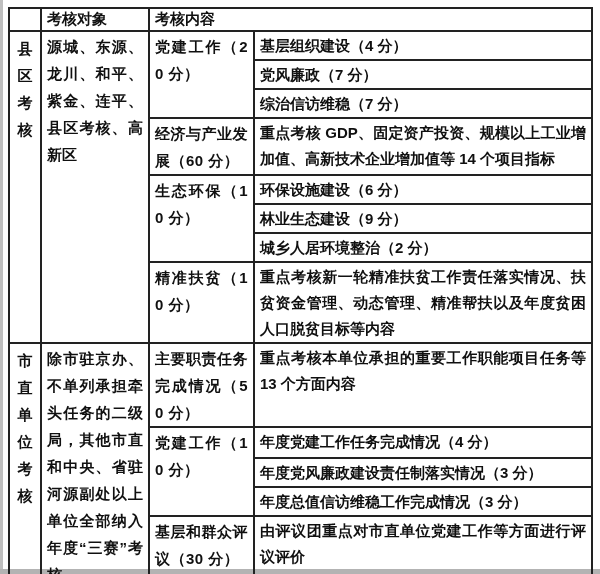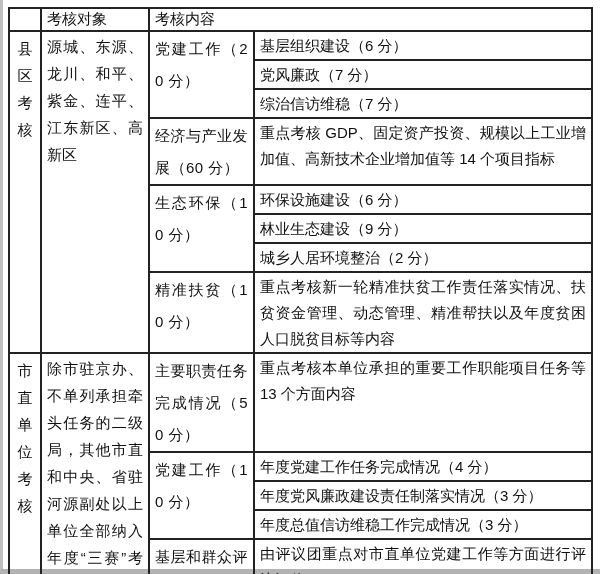--- a/index.html
+++ b/index.html
@@ -14,38 +14,38 @@
   .edge-bottom { position:absolute; left:0; top:569px; width:600px; height:5px; background:#b3b3b3; }
 
   table.assessment {
     position:absolute; left:8px; top:7px;
     width:583px;
     border-collapse:collapse;
     table-layout:fixed;
   }
   td {
     border:2px solid #222222;
-    font-weight:400;
+    font-weight:700;
     font-size:15px;
     color:#101010;
     vertical-align:top;
     padding:1px 5px 0 5px;
     line-height:26px;
     word-break:break-all;
     overflow:hidden;
     text-align:justify;
   }
   tr.hdr td { line-height:20px; padding-top:0; }
   td.vhead {
     text-align:center;
     padding:3px 2px 0 2px;
     line-height:27px;
   }
   td.target { line-height:27px; }
-  td.cat    { line-height:32px; letter-spacing:0.5px; }
+  td.cat    { line-height:27px; letter-spacing:0.5px; }
   td.item   { }
 </style>
 </head>
 <body>
 
 <div class="canvas">
   <div class="edge-left"></div>
   <div class="edge-bottom"></div>
 
   <table class="assessment">
@@ -58,23 +58,23 @@
 
     <tbody>
         <tr class="hdr" style="height:23px">
       <td class="vhead"></td>
       <td>考核对象</td>
       <td colspan="2">考核内容</td>
     </tr>
 
     <tr style="height:27px">
       <td class="vhead" rowspan="8">县区考核</td>
-      <td class="target" rowspan="8">源城、东源、龙川、和平、紫金、连平、江东新区、高新区</td>
+      <td class="target" rowspan="8">源城、东源、龙川、和平、紫金、连平、县区考核、高新区</td>
       <td class="cat" rowspan="3">党建工作（20 分）</td>
-      <td class="item">基层组织建设（6 分）</td>
+      <td class="item">基层组织建设（4 分）</td>
     </tr>
     <tr style="height:27px">
       <td class="item">党风廉政（7 分）</td>
     </tr>
     <tr style="height:27px">
       <td class="item">综治信访维稳（7 分）</td>
     </tr>
     <tr style="height:56px">
       <td class="cat">经济与产业发展（60 分）</td>
       <td class="item">重点考核 GDP、固定资产投资、规模以上工业增加值、高新技术企业增加值等 14 个项目指标</td>

